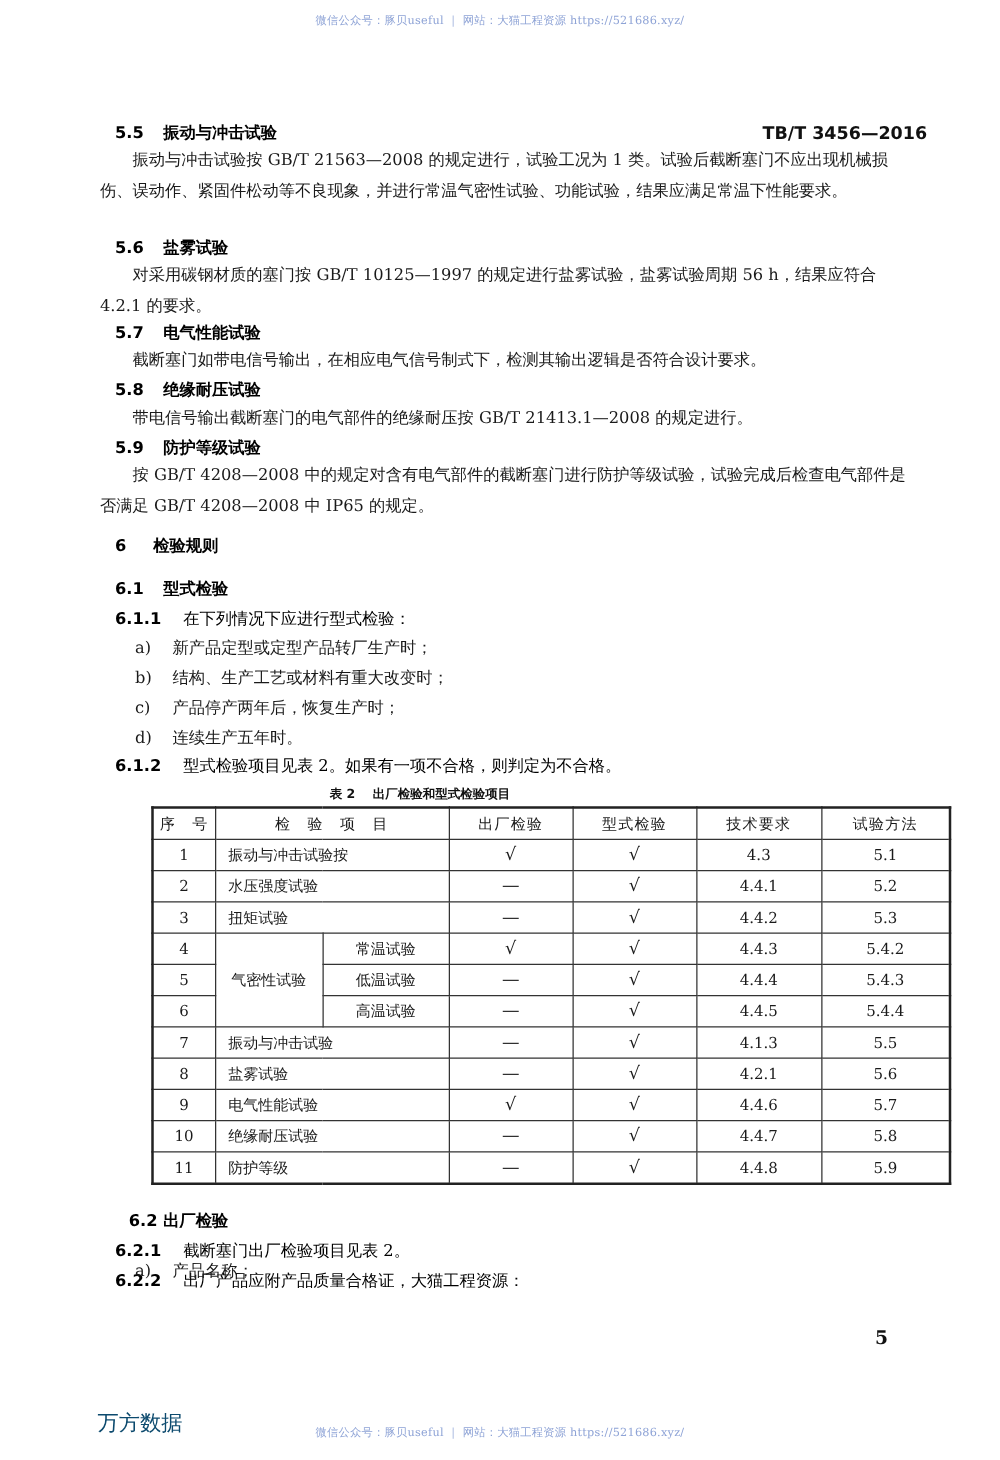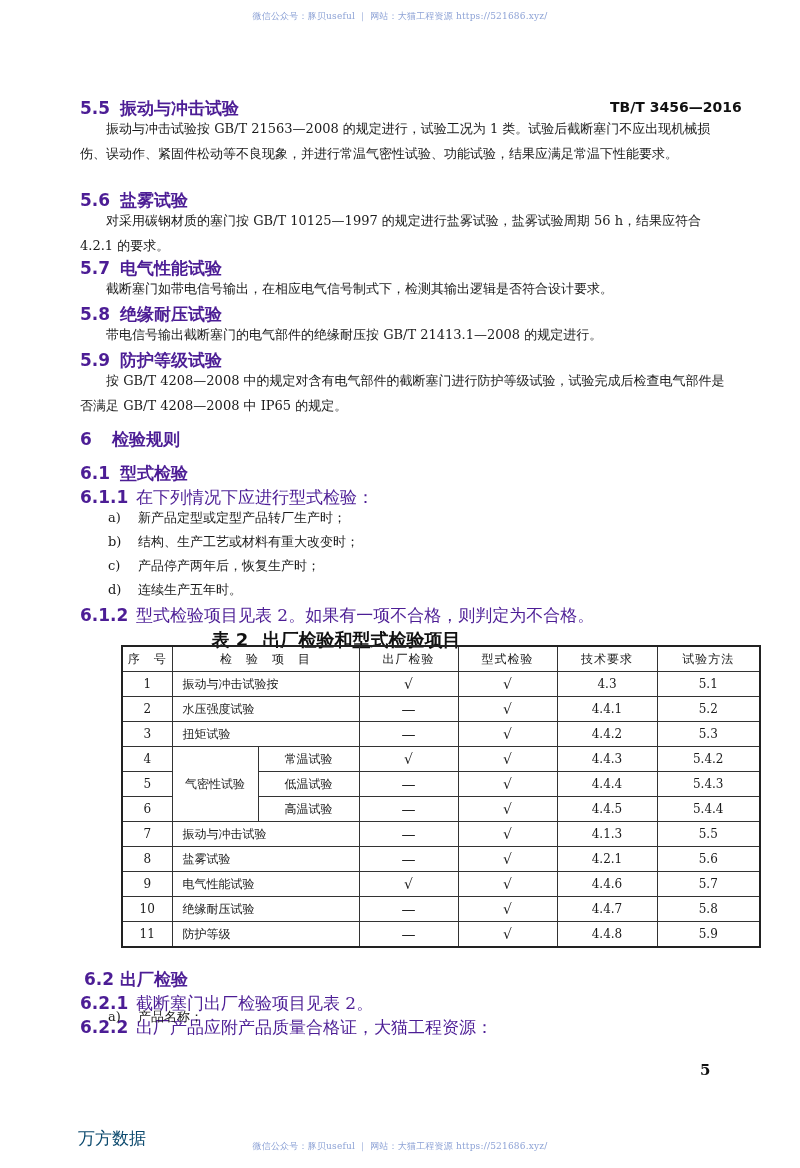--- a/index.html
+++ b/index.html
@@ -2,32 +2,32 @@
 <html><head>
 <meta charset="utf-8">
 <style>
   html, body { margin: 0; padding: 0; background: #ffffff; }
   body { width: 800px; height: 1168px; position: relative; overflow: hidden;
          font-family: "DejaVu Serif", "Liberation Serif", serif; color: #1a1a1a; }
   .wm { position: absolute; left: 0; width: 800px; text-align: center;
         font-family: "DejaVu Serif", serif; font-size: 9px; color: #8ea3d6; letter-spacing: 0.2px; }
   .std-no { position: absolute; top: 61px; left: 610px; font-family: "DejaVu Sans", sans-serif;
             font-weight: bold; font-size: 14px; color: #111; margin-top: 38px; }
-  .h { position: absolute; left: 80px; font-family: "DejaVu Sans", sans-serif; font-weight: bold;
-       font-size: 17px; color: #4c1d95; white-space: nowrap; }
+  .h { position: absolute; left: 92px; font-family: "DejaVu Sans", sans-serif; font-weight: bold;
+       font-size: 13px; color: #000000; white-space: nowrap; }
   .h .num { display: inline-block; min-width: 34px; }
   .h .num.l3 { min-width: 50px; }
   .h .t { font-weight: bold; }
   .h .t.normal { font-weight: normal; }
   .p { position: absolute; left: 80px; width: 650px; font-size: 13px; line-height: 25px;
        text-indent: 26px; color: #1a1a1a; }
   .li { position: absolute; left: 108px; font-size: 13px; color: #1a1a1a; white-space: nowrap; }
   .li .mk { display: inline-block; width: 30px; }
   .caption { position: absolute; top: 628px; left: 0; width: 672px; text-align: center;
-             font-family: "DejaVu Sans", sans-serif; font-weight: bold; font-size: 18px; color: #111; }
+             font-family: "DejaVu Sans", sans-serif; font-weight: bold; font-size: 10px; color: #111; }
   .caption .gap { display: inline-block; width: 14px; }
   table.t2 { position: absolute; top: 645px; left: 81px; width: 638px; border-collapse: collapse;
              font-size: 12px; table-layout: fixed; margin-left: 40px; }
   table.t2 td, table.t2 th { border: 1px solid #333; height: 24px; padding: 0; text-align: center;
              font-weight: normal; color: #1a1a1a; }
   table.t2 { border: 2px solid #222; }
   table.t2 td.left { text-align: left; padding-left: 10px; }
   table.t2 th { letter-spacing: 1px; }
   .mark { font-size: 14px; }
   .pageno { position: absolute; top: 1061px; left: 700px; font-size: 15px; font-weight: bold; color: #111; }

